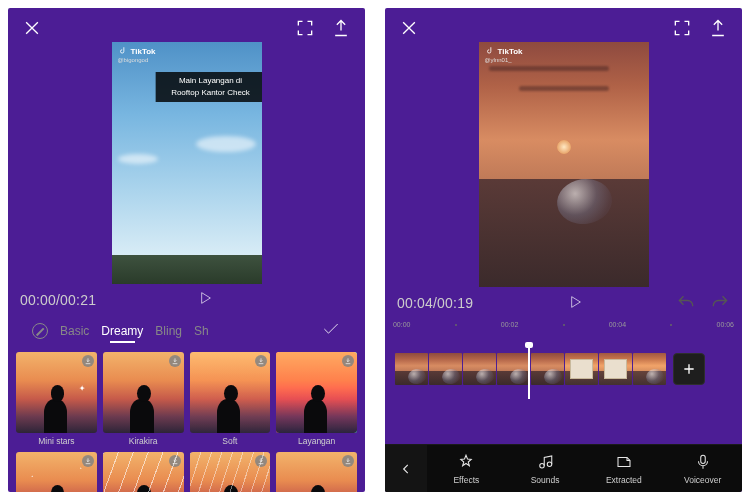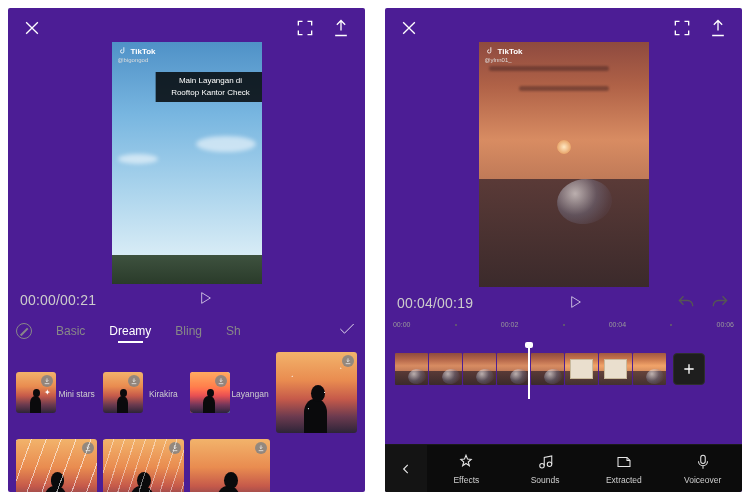--- a/index.html
+++ b/index.html
@@ -31,31 +31,31 @@
   .cloudsB::before{top:24px;left:10px;width:120px;}
   .cloudsB::after {top:44px;left:40px;width:90px;}
   
   .transport { display:flex; align-items:center; padding:6px 12px 6px; font-size:14px; color:#ccc; }
   .transport .time{ letter-spacing:.2px; }
   .transport .play { flex:1; text-align:center; }
   .transport .play svg{ stroke:#fff; }
   .undoset{ display:flex; gap:14px; }
   .undoset svg{ stroke:#555; }
   
-  .cats { display:flex; align-items:center; gap:24px; padding:4px 8px 2px; font-size:12px; }
+  .cats { display:flex; align-items:center; gap:12px; padding:4px 24px 2px; font-size:12px; }
   .cats .none-ico{border:1.5px solid #888;border-radius:50%;width:16px;height:16px;position:relative;}
   .cats .none-ico::after{content:"";position:absolute;left:2px;right:2px;top:50%;height:1.5px;background:#888;transform:rotate(-45deg);}
   .cats .tab{color:#888; white-space:nowrap;}
   .cats .tab.active{color:#fff; position:relative;}
   .cats .tab.active::after{content:"";position:absolute;left:20%;right:20%;bottom:-5px;height:2px;background:#fff;}
   .cats .chk{margin-left:auto;}
   .cats .chk svg{stroke:#fff;}
   
   .grid { flex:1; overflow:hidden; padding:8px 8px 0; display:grid; grid-template-columns:repeat(4,1fr); gap:6px 6px; }
-  .fx { display:flex; flex-direction:row; align-items:center; }
+  .fx { display:flex; flex-direction:column; align-items:center; }
   .thumb { width:100%; aspect-ratio:1/1; position:relative; border-radius:3px; overflow:hidden; }
   .thumb .sunset{position:absolute;inset:0;background:linear-gradient(#f2b36b 0%, #e98c50 35%, #c65a4a 58%, #6b3a4f 80%, #2d2438 100%);}
   .thumb .sil{position:absolute;bottom:0;left:14%;width:72%;height:80%;}
   .thumb .sil::before{content:"";position:absolute;bottom:0;left:28%;width:40%;height:52%;background:#0a0a0c;border-radius:44% 44% 0 0 / 40% 40% 0 0;}
   .thumb .sil::after{content:"";position:absolute;bottom:48%;left:40%;width:24%;height:26%;background:#0a0a0c;border-radius:50%;}
   .thumb .dl{position:absolute;top:3px;right:3px;width:12px;height:12px;border-radius:50%;background:rgba(130,130,130,.85);display:flex;align-items:center;justify-content:center;}
   .thumb .dl svg{width:8px;height:8px;stroke:#fff;stroke-width:2;fill:none;}
   .thumb.sel{outline:2px solid #fff; outline-offset:-2px;}
   .thumb.sel .sunset{filter:hue-rotate(-10deg) saturate(1.3);}
   .thumb.sel::before{content:"";position:absolute;inset:0;box-shadow:inset 2px 0 0 #ff2d55, inset -2px 0 0 #25f4ee; pointer-events:none;}
@@ -174,20 +174,32 @@
           <div class="sil"></div>
           <div class="dl">
             <svg viewBox="0 0 24 24">
               <path d="M12 4v10M8 10l4 4 4-4M5 20h14"></path>
             </svg>
           </div>
         </div>
         <div class="lbl">Kirakira</div>
       </div>
       <div class="fx">
+        <div class="thumb ov-soft">
+          <div class="sunset"></div>
+          <div class="sil"></div>
+          <div class="dl">
+            <svg viewBox="0 0 24 24">
+              <path d="M12 4v10M8 10l4 4 4-4M5 20h14"></path>
+            </svg>
+          </div>
+        </div>
+        <div class="lbl">Soft</div>
+      </div>
+      <div class="fx">
         <div class="thumb  sel">
           <div class="sunset"></div>
           <div class="sil"></div>
           <div class="dl">
             <svg viewBox="0 0 24 24">
               <path d="M12 4v10M8 10l4 4 4-4M5 20h14"></path>
             </svg>
           </div>
         </div>
         <div class="lbl">Layangan</div>

